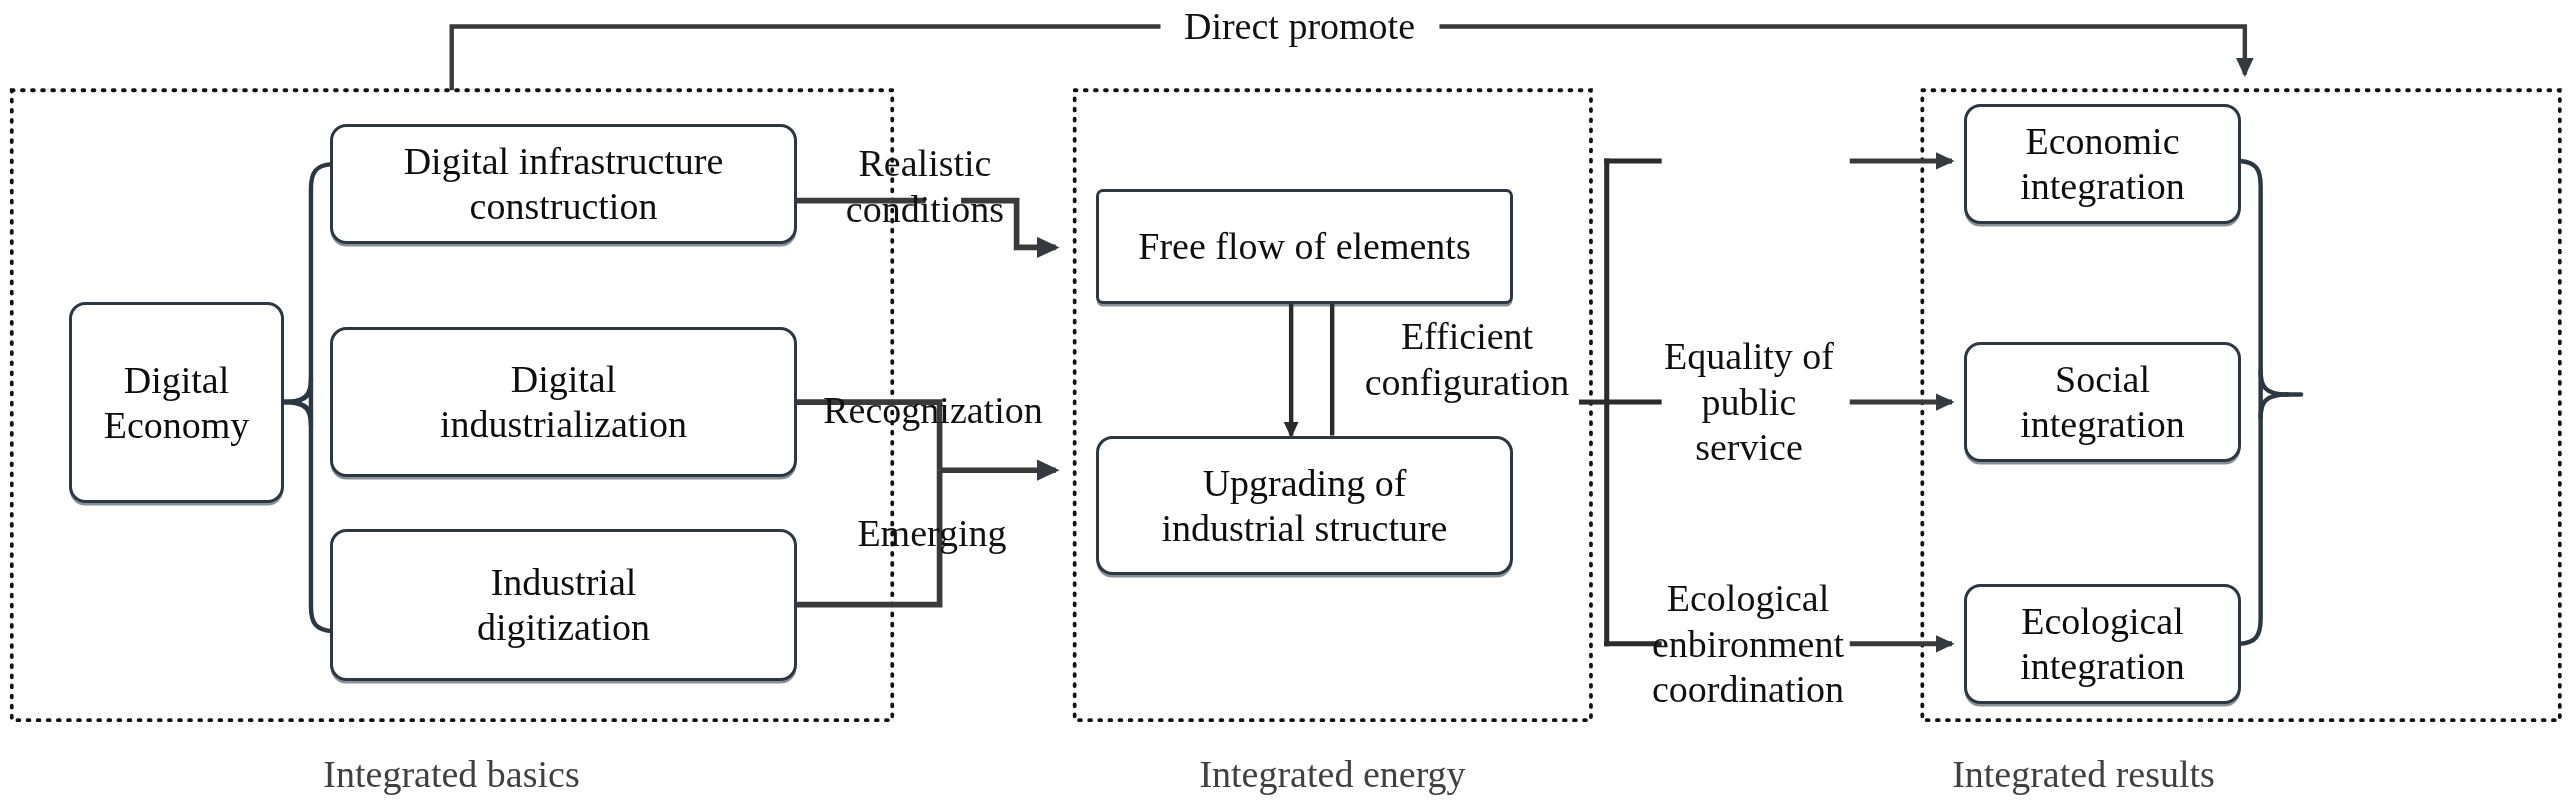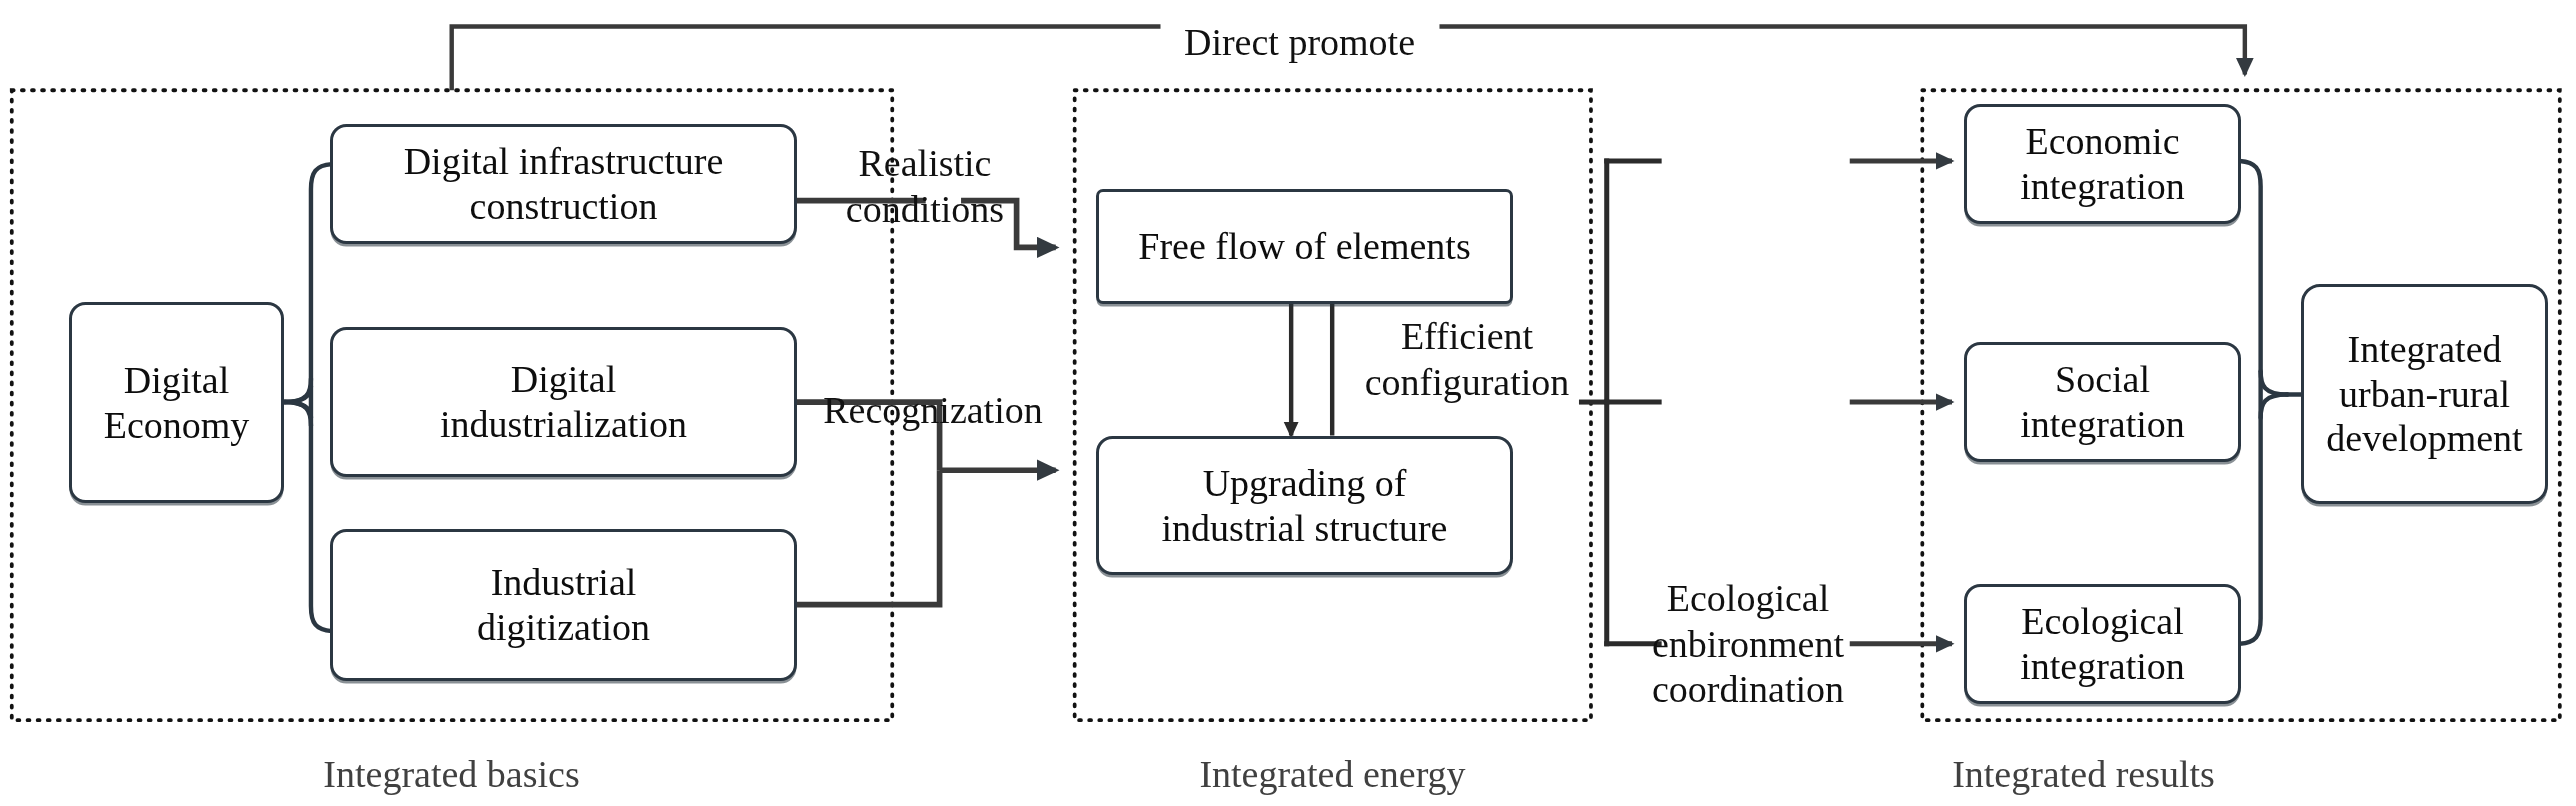--- a/index.html
+++ b/index.html
@@ -166,46 +166,49 @@
   <div class="nodebox f60" style="left:1964px;top:342px;width:277px;height:120px;">
     <span class="txt">Social
 integration</span>
   </div>
 
   <div class="nodebox f60" style="left:1964px;top:584px;width:277px;height:120px;">
     <span class="txt">Ecological
 integration</span>
   </div>
 
-  <div class="nodebox f60" style="left:2301px;top:284px;width:247px;height:220px;border-radius:19px;">
-    <span class="txt">Integrated
-urban-rural
-development</span>
-  </div>
-
-  <div class="edgelabel f60" style="left:1160px;top:16px;width:279px;height:53px;">
+
+  <div class="edgelabel f60" style="left:1160px;top:0px;width:279px;height:53px;">
     <span>Direct promote</span>
   </div>
 
   <div class="edgelabel f60" style="left:821px;top:136px;width:208px;height:101px;">
     <span>Realistic
 conditions</span>
   </div>
 
   <div class="edgelabel f60" style="left:813px;top:388px;width:240px;height:45px;">
     <span>Recognization</span>
   </div>
 
+  <div class="edgelabel f60" style="left:831px;top:511px;width:202px;height:45px;">
+    <span>Emerging</span>
+  </div>
 
   <div class="edgelabel f60" style="left:1347px;top:309px;width:240px;height:101px;">
     <span>Efficient
 configuration</span>
   </div>
 
 
+  <div class="edgelabel f60" style="left:1648px;top:323px;width:202px;height:159px;">
+    <span>Equality of
+public
+service</span>
+  </div>
 
   <div class="edgelabel f60" style="left:1633px;top:565px;width:230px;height:159px;">
     <span>Ecological
 enbironment
 coordination</span>
   </div>
 
   <div class="sectionlabel f60" style="left:262px;top:748px;width:379px;height:51px;">
     <span>Integrated basics</span>
   </div>

